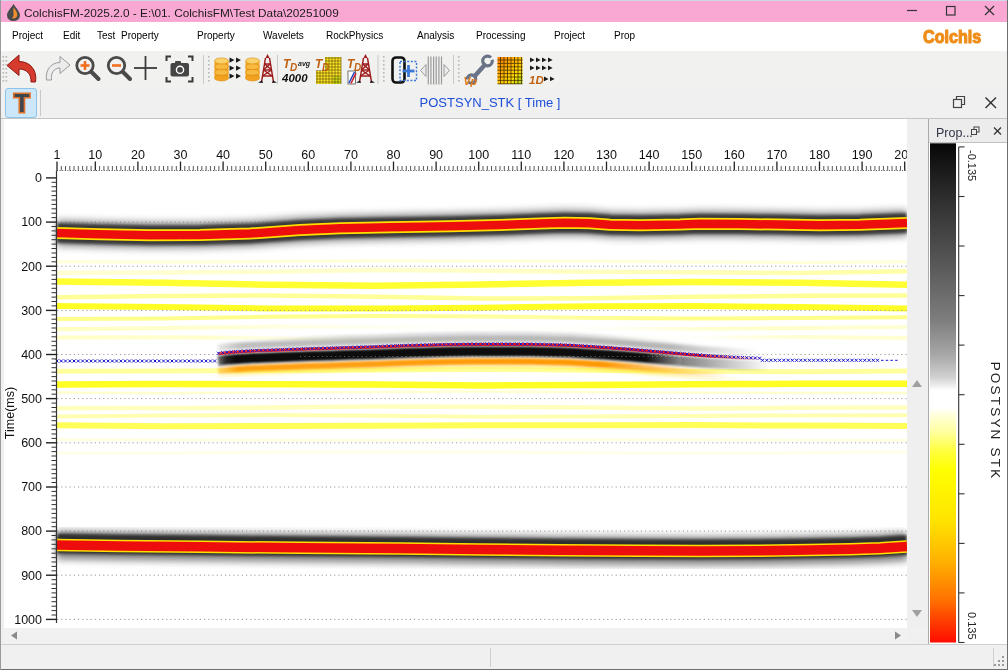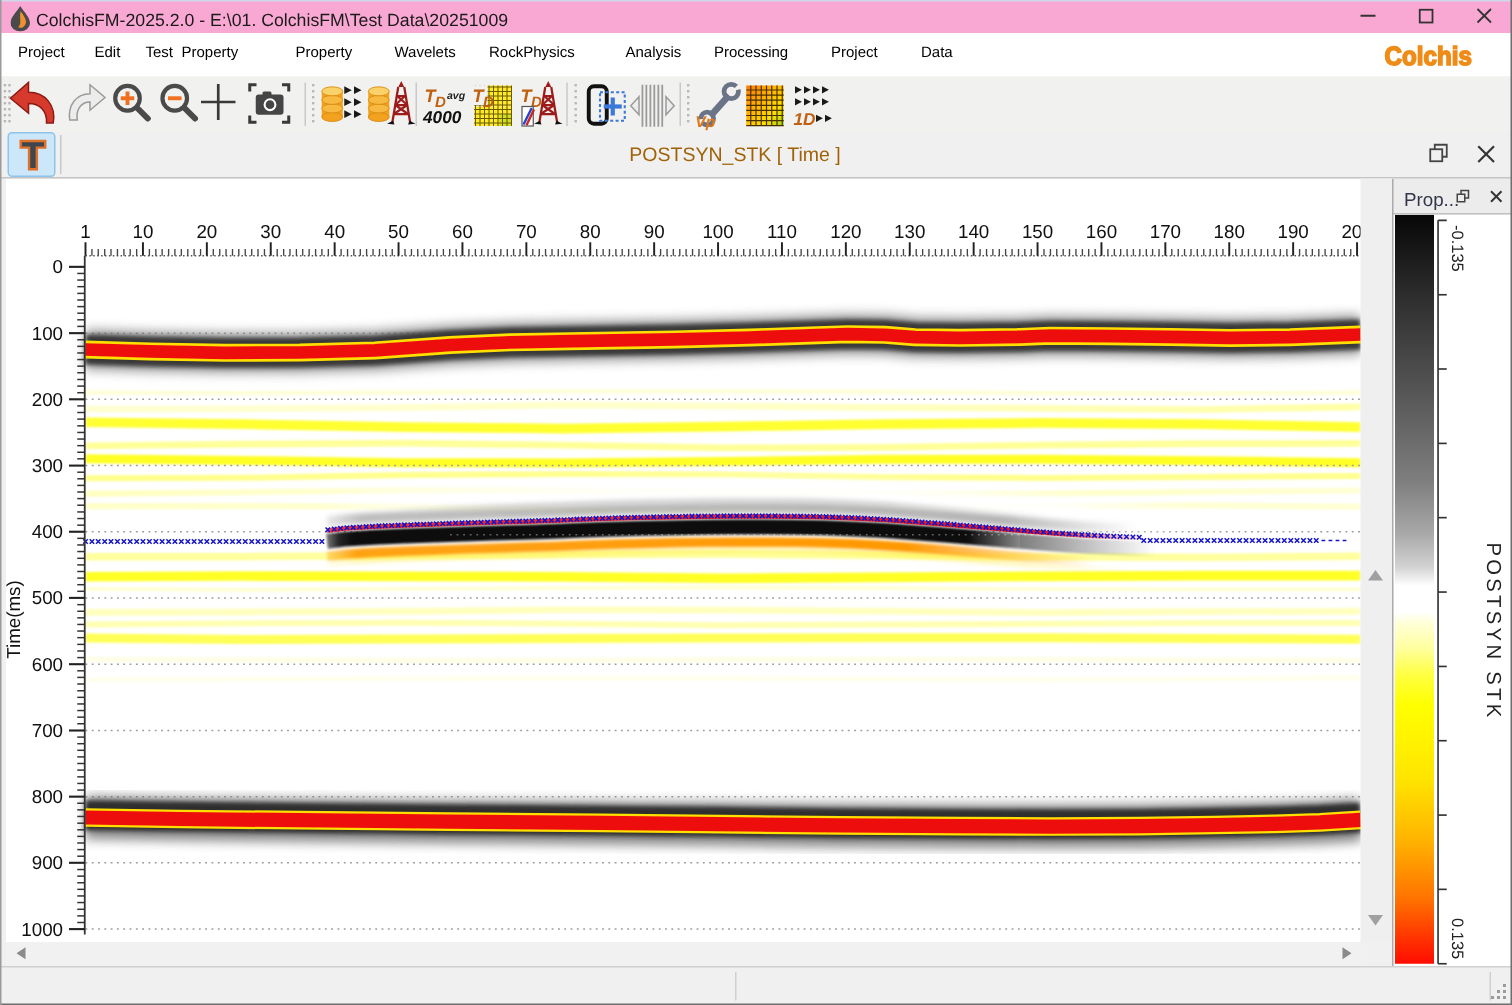--- a/index.html
+++ b/index.html
@@ -3,21 +3,21 @@
 *{margin:0;padding:0;box-sizing:border-box}
 body{font-family:"Liberation Sans",sans-serif;width:1008px;height:670px;overflow:hidden}
 #win{position:relative;width:1008px;height:670px;background:#f0f0f0}
 #titlebar{position:absolute;left:0;top:0;width:100%;height:26px;background:#f9a8d4;border-top:1px solid #cfd8ea}
 #titlebar .t{position:absolute;left:24px;top:4.5px;font-size:11.8px;color:#1a1a1a}
 #menubar{position:absolute;left:0;top:22px;width:100%;height:29px;background:#ffffff}
 #menubar span{position:absolute;top:8px;font-size:10px;color:#000}
 #logo{position:absolute;right:27px;top:5px;font-size:17.5px;font-weight:bold;color:#ef8c17;-webkit-text-stroke:1.1px #ef8c17;transform:scaleX(0.92);transform-origin:right}
 #tabbar{position:absolute;left:0;top:88px;width:100%;height:31px;background:#f0f0f0;border-bottom:1px solid #c4c4c4}
 #ttab{position:absolute;left:5px;top:0px;width:32px;height:30px;background:#cde7fa;border:1px solid #8ec4ea;border-radius:3px}
-#wtitle{position:absolute;left:0;right:28px;top:7px;text-align:center;font-size:13px;color:#a16207}
+#wtitle{position:absolute;left:0;right:28px;top:7px;text-align:center;font-size:13px;color:#1d4ed8}
 #mdi{position:absolute;left:0;top:119px;width:1008px;height:509px;background:#f0f0f0}
 #hscroll{position:absolute;left:4px;top:628px;width:903px;height:15px;background:#f1f1f1}
 #statusbar{position:absolute;left:0;top:644px;width:100%;height:26px;background:#f0f0f0;border-top:1px solid #d0d0d0}
 .sep{position:absolute;top:3px;width:1px;height:19px;background:#cfcfcf}
 </style></head>
 <body>
 <div id="win">
 <div id="mdi"></div>
 <svg width="904" height="509" viewBox="4 119 904 509" style="position:absolute;left:4px;top:119px" xmlns="http://www.w3.org/2000/svg">
 <defs>
@@ -790,21 +790,21 @@
  <span style="left:12px">Project</span>
       <span style="left:63px">Edit</span>
       <span style="left:97px">Test</span>
  <span style="left:121px">Property</span>
       <span style="left:197px">Property</span>
       <span style="left:263px">Wavelets</span>
  <span style="left:326px">RockPhysics</span>
       <span style="left:417px">Analysis</span>
       <span style="left:476px">Processing</span>
  <span style="left:554px">Project</span>
-      <span style="left:614px">Data</span>
+      <span style="left:614px">Prop</span>
  <div id="logo">Colchis</div>
 </div>
 <svg width="1008" height="37" viewBox="0 51 1008 37" style="position:absolute;left:0;top:51px;overflow:visible" xmlns="http://www.w3.org/2000/svg">
 <rect x="0" y="51" width="1008" height="37" fill="#f1f1f0"></rect>
 <g fill="#b8b8b8">
  <rect x="2.5" y="56" width="1.6" height="1.6"></rect>
         <rect x="5.5" y="56" width="1.6" height="1.6"></rect>
         <rect x="2.5" y="60" width="1.6" height="1.6"></rect>
         <rect x="5.5" y="60" width="1.6" height="1.6"></rect>
         <rect x="2.5" y="64" width="1.6" height="1.6"></rect>

